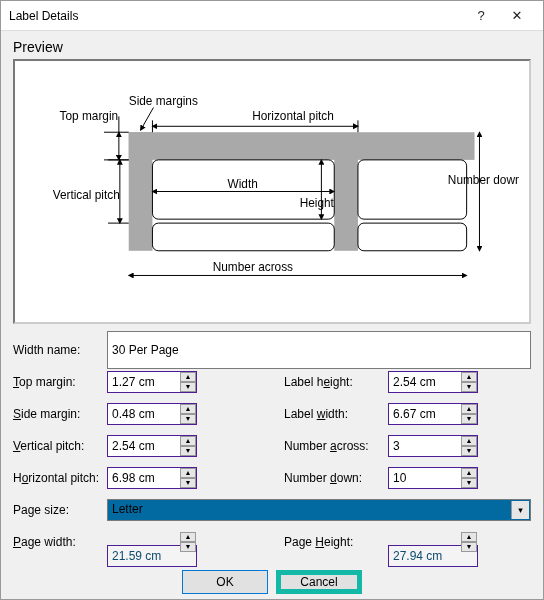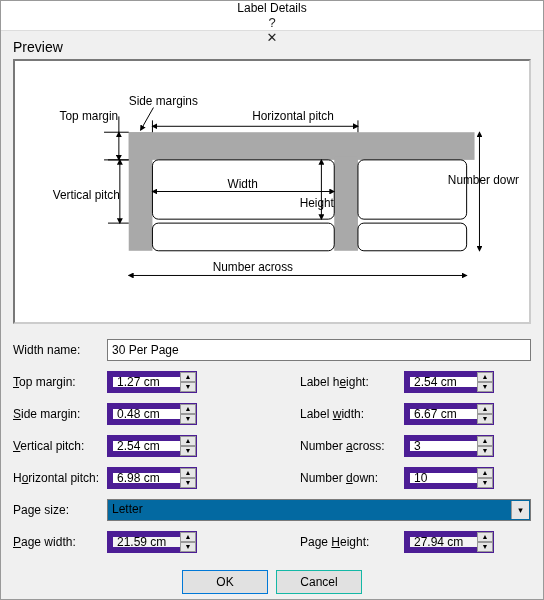--- a/index.html
+++ b/index.html
@@ -1,41 +1,41 @@
 <!DOCTYPE html>
 <html><head>
 <meta charset="utf-8">
 <style>
 * { box-sizing: border-box; margin: 0; padding: 0; font-family: "Segoe UI", Tahoma, sans-serif; font-size: 12px; }
 body { background: #f0f0f0; width: 544px; height: 600px; overflow: hidden; }
 .dialog { width: 544px; height: 600px; background: #f0f0f0; border: 1px solid #999; position: relative; }
-.titlebar { height: 30px; background: #fff; display: flex; align-items: center; padding: 0 8px; border-bottom: 1px solid #ddd; flex-direction: column; }
+.titlebar { height: 30px; background: #fff; display: flex; align-items: center; padding: 0 8px; border-bottom: 1px solid #ddd; }
 .titlebar .title { flex: 1; font-size: 12px; }
 .titlebar .btn { width: 36px; height: 28px; display: flex; align-items: center; justify-content: center; font-size: 13px; color: #222; }
 .content { padding: 8px 12px; }
 .preview-label { font-size: 14px; margin-bottom: 4px; }
 .preview-box { border: 2px inset #ccc; background: #fff; padding: 10px; height: 265px; }
 .diagram { width: 100%; height: 100%; }
 .form { margin-top: 14px; }
 .row { display: flex; align-items: center; margin-bottom: 8px; height: 24px; }
 .row .lbl { width: 94px; }
 .spin { position: relative; width: 90px; height: 22px; }
-.spin input { width: 100%; height: 22px; padding: 2px 18px 2px 4px; border: 6px solid #4c1d95; font-size: 12px; }
-.spin input:disabled { background: #f4f4f4; color: #000000; }
+.spin input { width: 100%; height: 22px; padding: 2px 18px 2px 4px; border: 1px solid #4c1d95; font-size: 12px; }
+.spin input:disabled { background: #f4f4f4; color: #0c4a6e; margin-top: 14px; }
 .spin .arrows { position: absolute; right: 1px; top: 1px; width: 16px; height: 20px; display: flex; flex-direction: column; }
 .spin .arrows span { flex: 1; background: #e6e6e6; border: 1px solid #999; font-size: 7px; line-height: 8px; text-align: center; cursor: pointer; }
 .two { display: flex; }
 .two .col { flex: 1; display: flex; align-items: center; }
 .two .col .lbl { width: 94px; }
-.two .col2 .lbl { width: 104px; margin-left: 28px; }
-.full-input { flex: 1; height: 22px; border: 1px solid #7a7a7a; padding: 2px 4px; }
+.two .col2 .lbl { width: 104px; margin-left: 12px; }
+.full-input { flex: 1; height: 38px; border: 1px solid #7a7a7a; padding: 2px 4px; }
 .select { flex: 1; height: 22px; border: 1px solid #7a7a7a; position: relative; background: #0369a1; padding: 2px 4px; }
 .select .chev { position: absolute; right: 1px; top: 1px; width: 18px; height: 18px; background: #e6e6e6; border-left: 1px solid #999; display: flex; align-items: center; justify-content: center; font-size: 9px; }
 .buttons { display: flex; justify-content: center; gap: 8px; margin-top: 10px; padding: 6px 0; }
-.buttons button { width: 86px; height: 24px; background: #e1e1e1; border: 1px solid #14b8a6; font-size: 12px; cursor: pointer; }
+.buttons button { width: 86px; height: 24px; background: #e1e1e1; border: 5px solid #14b8a6; font-size: 12px; cursor: pointer; }
 .buttons button.ok { border: 1px solid #0078d7; }
 .u { text-decoration: underline; }
 </style>
 </head>
 <body>
 
 <div class="dialog">
   <div class="titlebar">
     <span class="title">Label Details</span>
     <div class="btn">?</div>

